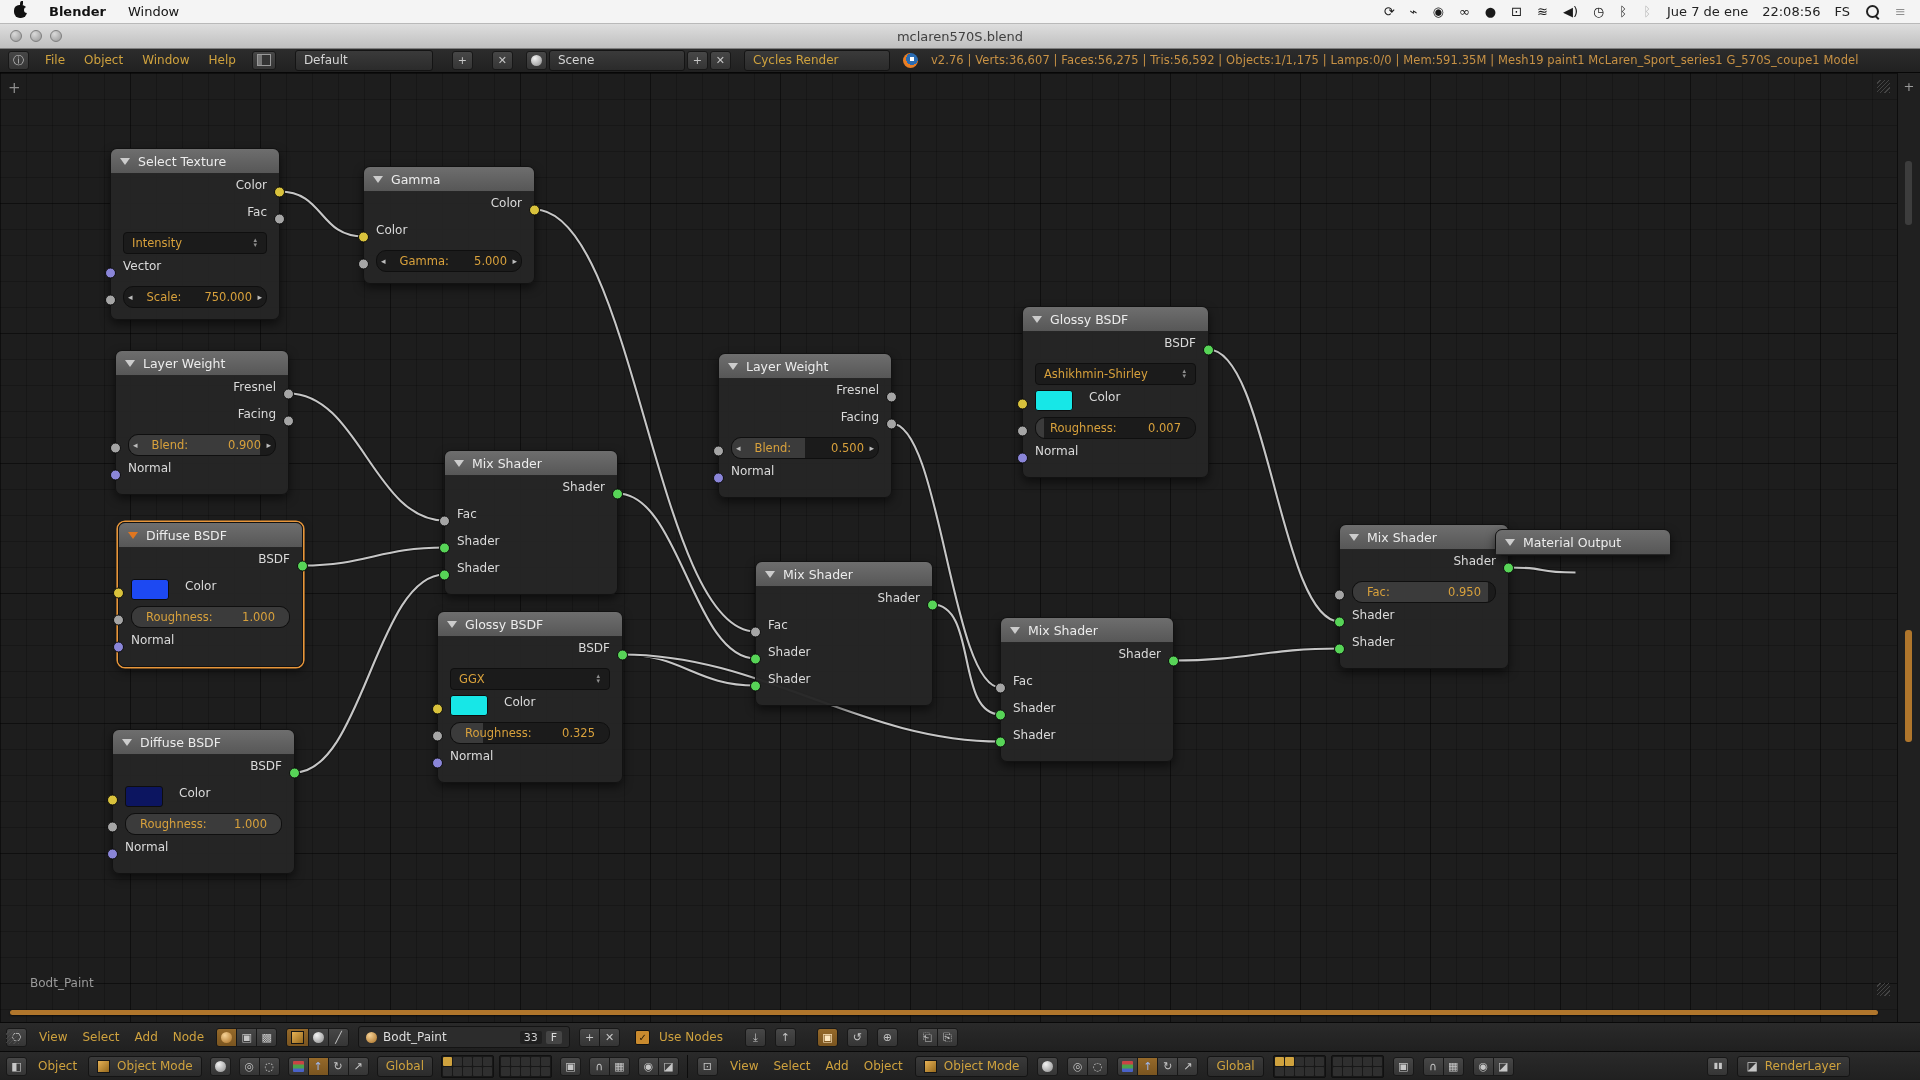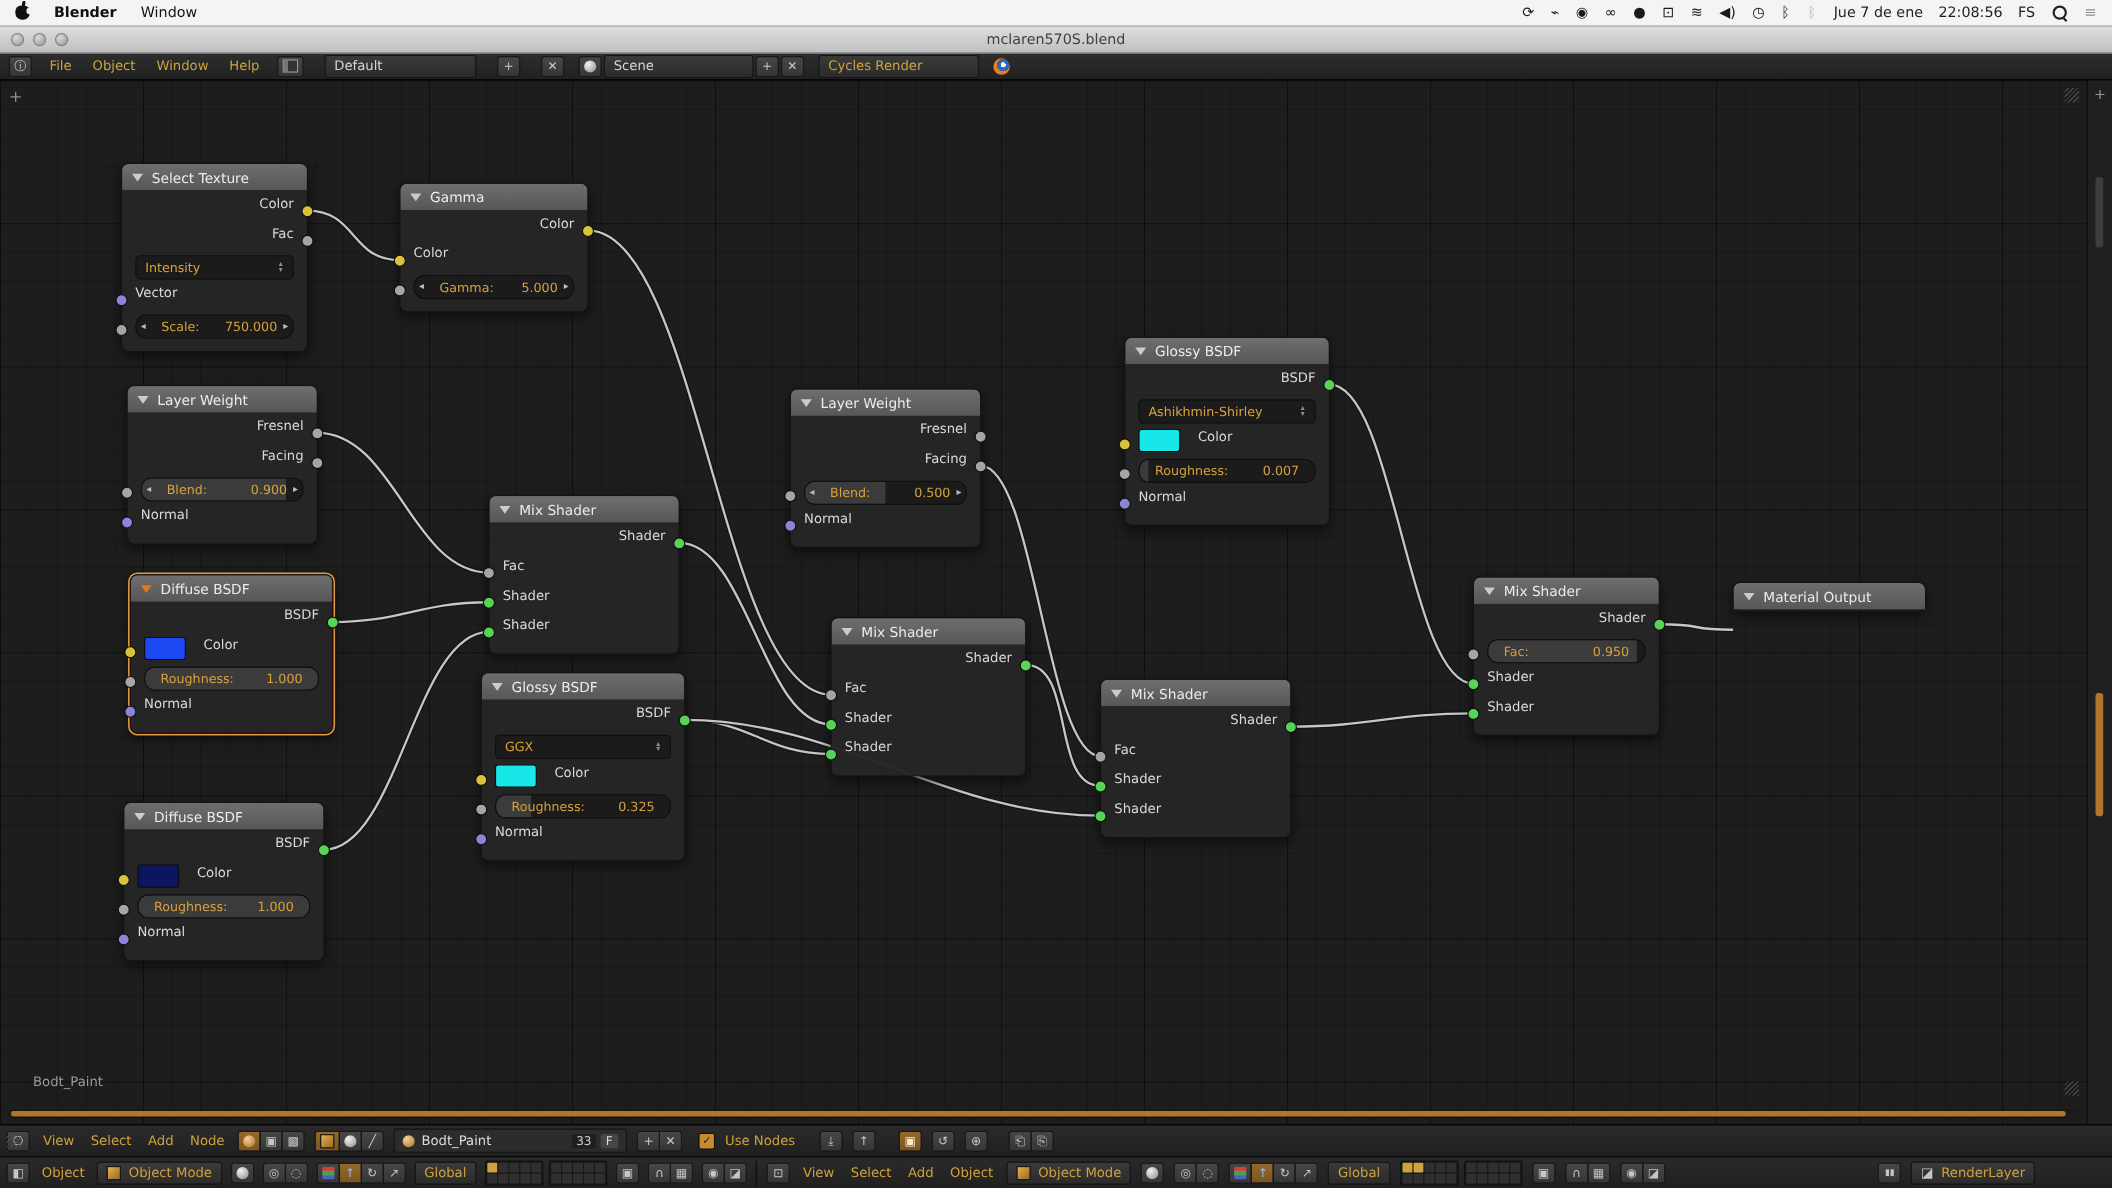--- a/index.html
+++ b/index.html
@@ -181,20 +181,21 @@
     <span class="ddown" style="width:118px;color:#d5d5d5;">
         <span>Scene</span>
       </span>
     <span class="tbtn">+</span>
     <span class="tbtn">✕</span>
   </span>
   <span class="ddown" style="width:128px;">
       <span>Cycles Render</span>
     </span>
   <span class="blogo"></span>
+  <span class="stats">v2.76 | Verts:36,607 | Faces:56,275 | Tris:56,592 | Objects:1/1,175 | Lamps:0/0 | Mem:591.35M | Mesh19 paint1 McLaren_Sport_series1 G_570S_coupe1 Model</span>
 </div>
 
 <div class="canvas" id="node-canvas">
   <svg id="wires" width="1920" height="949">
       <path d="M279.5 118.5 C324.5 118.5, 318.5 163.5, 363.5 163.5" fill="none" stroke="#141414" stroke-width="4.2"></path>
       <path d="M279.5 118.5 C324.5 118.5, 318.5 163.5, 363.5 163.5" fill="none" stroke="#c6c6c6" stroke-width="2.1"></path>
       <path d="M534.5 136.5 C633.95 136.5, 656.05 558.5, 755.5 558.5" fill="none" stroke="#141414" stroke-width="4.2"></path>
       <path d="M534.5 136.5 C633.95 136.5, 656.05 558.5, 755.5 558.5" fill="none" stroke="#c6c6c6" stroke-width="2.1"></path>
       <path d="M288.5 320.5 C358.7 320.5, 374.3 447.5, 444.5 447.5" fill="none" stroke="#141414" stroke-width="4.2"></path>
       <path d="M288.5 320.5 C358.7 320.5, 374.3 447.5, 444.5 447.5" fill="none" stroke="#c6c6c6" stroke-width="2.1"></path>
@@ -541,21 +542,21 @@
           <div class="nrow">
             <span class="sock si c-green"></span>
             <span class="rl">Shader</span>
           </div>
           <div class="nrow">
             <span class="sock si c-green"></span>
             <span class="rl">Shader</span>
           </div>
         </div>
       </div>
-      <div class="node" style="left: 1575px; top: 456px; width: 174px;">
+      <div class="node" style="left: 1495px; top: 456px; width: 174px;">
         <div class="nh">
           <span class="tri"></span>
           <span>Material Output</span>
         </div>
       </div>
       <div class="node" style="left: 112px; top: 656px; width: 181px;">
         <div class="nh">
           <span class="tri"></span>
           <span>Diffuse BSDF</span>
         </div>

